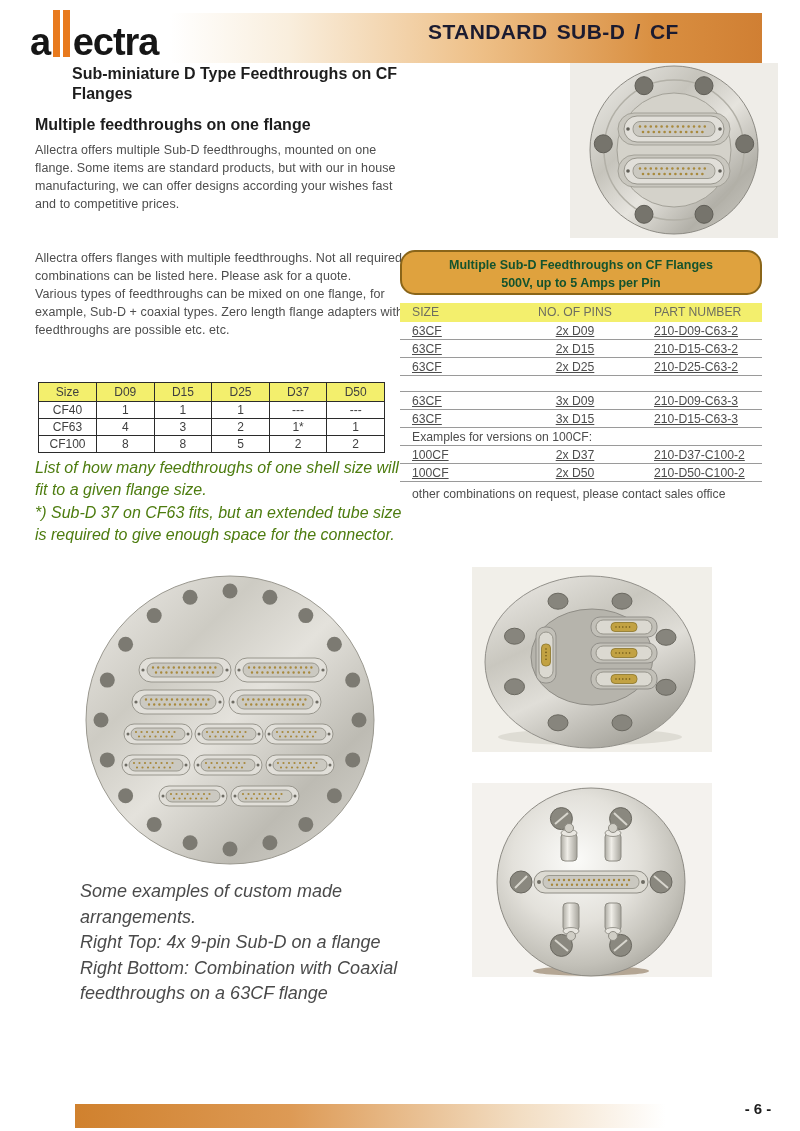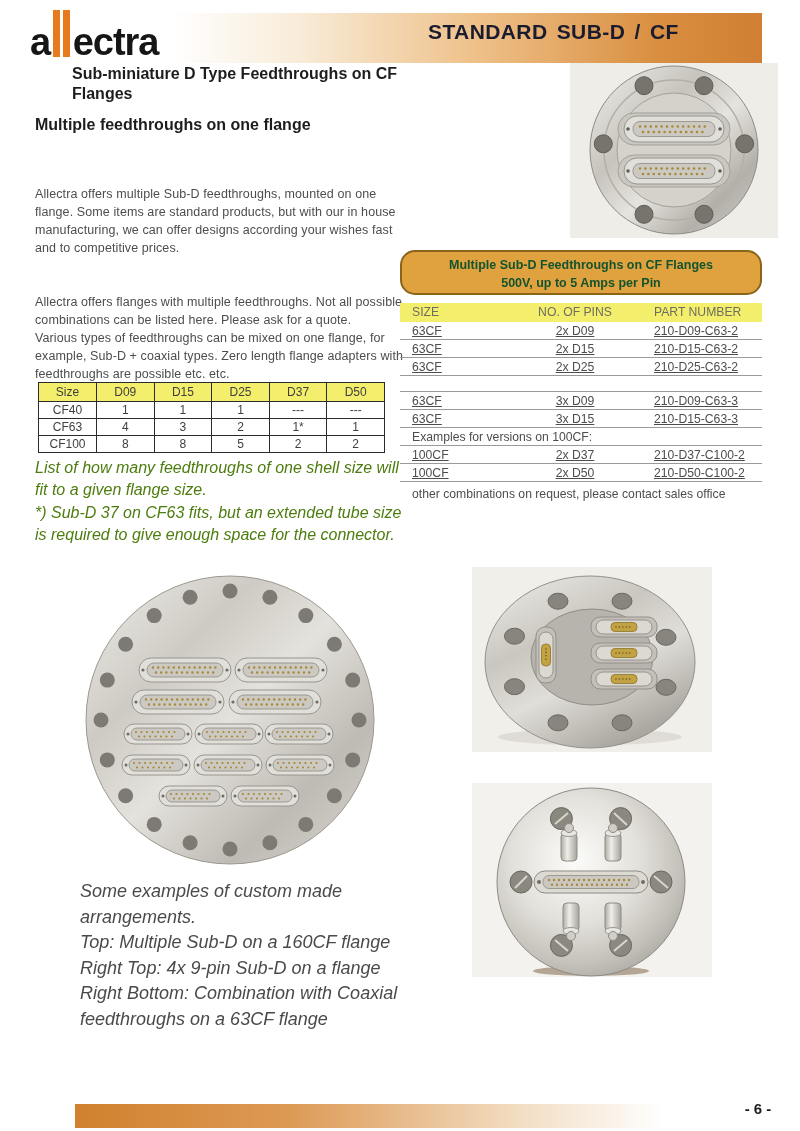--- a/index.html
+++ b/index.html
@@ -12,21 +12,21 @@
   .lg-bars { display:flex; align-items:flex-end; height:47px; margin:0 3px 0 3px; gap:3.5px; }
   .lg-bars i { display:block; width:6.5px; height:47px; background:#e87a1e; }
   .banner { position:absolute; left:170px; top:13px; width:592px; height:50px;
             background:linear-gradient(to right,#ffffff 0%,#f9eedd 20%,#eec088 52%,#d98f41 82%,#d07f33 100%); }
   .banner-title { position:absolute; left:258px; top:7px; font-size:21px; font-weight:bold;
                   color:#1b1b30; letter-spacing:0.4px; word-spacing:3px; }
 
   
   .h1 { position:absolute; left:35px; top:64px; width:372px; font-size:16px; font-weight:bold; color:#1d1d1d; line-height:1.25;margin-left:37px; }
   .h2 { position:absolute; left:35px; top:116px; width:372px; font-size:16px; font-weight:bold; color:#1d1d1d; }
-  .body-text { font-size:12.5px; color:#4d4d4d; line-height:1.44; letter-spacing:0.1px;margin-top:44px; }
+  .body-text { font-size:12.5px; color:#4d4d4d; line-height:1.44; letter-spacing:0.1px; }
   .p1 { position:absolute; left:35px; top:141px; width:372px; }
   .p2 { position:absolute; left:35px; top:249px; width:378px; }
 
   
   .fit-table { position:absolute; left:38px; top:382px; width:347px; border-collapse:collapse; }
   .fit-table th, .fit-table td { border:1px solid #2b2b2b; font-size:12px; text-align:center; color:#3f3f3f; padding:1px 2px; }
   .fit-table th { background:#f3ef6d; height:19px; font-weight:normal; }
   .fit-table td { height:16px; }
   .fit-table .c0 { width:58px; }
 
@@ -75,21 +75,21 @@
     <span class="lg-letter">ectra</span>
   </div>
   <div class="banner">
     <span class="banner-title">STANDARD SUB-D / CF</span>
   </div>
 
   <div class="h1">Sub-miniature D Type Feedthroughs on CF Flanges</div>
   <div class="h2">Multiple feedthroughs on one flange</div>
   <div class="p1 body-text">Allectra offers multiple Sub-D feedthroughs, mounted on one flange. Some items are standard products, but with our in house manufacturing, we can offer designs according your wishes fast and to competitive prices.</div>
   <div class="p2 body-text">
-    <div>Allectra offers flanges with multiple feedthroughs. Not all possible combinations can be listed here. Please ask for a quote.</div>
+    <div>Allectra offers flanges with multiple feedthroughs. Not all required combinations can be listed here. Please ask for a quote.</div>
     <div>Various types of feedthroughs can be mixed on one flange, for example, Sub-D + coaxial types. Zero length flange adapters with feedthroughs are possible etc. etc.</div>
   </div>
 
   <table class="fit-table">
     <thead>
       <tr>
         <th class="c0">Size</th>
         <th>D09</th>
         <th>D15</th>
         <th>D25</th>
@@ -464,21 +464,20 @@
         <line x1="-42" y1="-2" x2="42" y2="-2" stroke="#a8893c" stroke-width="2.4" stroke-dasharray="0,5" stroke-linecap="round"></line>
         <line x1="-39" y1="2.8" x2="39" y2="2.8" stroke="#a8893c" stroke-width="2.4" stroke-dasharray="0,5" stroke-linecap="round"></line>
         <circle cx="-52" cy="0" r="2" fill="#6e6c64"></circle>
           <circle cx="52" cy="0" r="2" fill="#6e6c64"></circle>
       </g>
     </svg>
   </div>
 
   <div class="caption">
     <div>Some examples of custom made arrangements.</div>
-    <div>Top: Multiple Sub-D on a 160CF flange</div>
     <div>Right Top: 4x 9-pin Sub-D on a  flange</div>
     <div>Right Bottom: Combination with Coaxial</div>
     <div>feedthroughs on a 63CF flange</div>
   </div>
 
   <div class="footer-bar"></div>
   <div class="page-num">- 6 -</div>
 
 </div>
 

